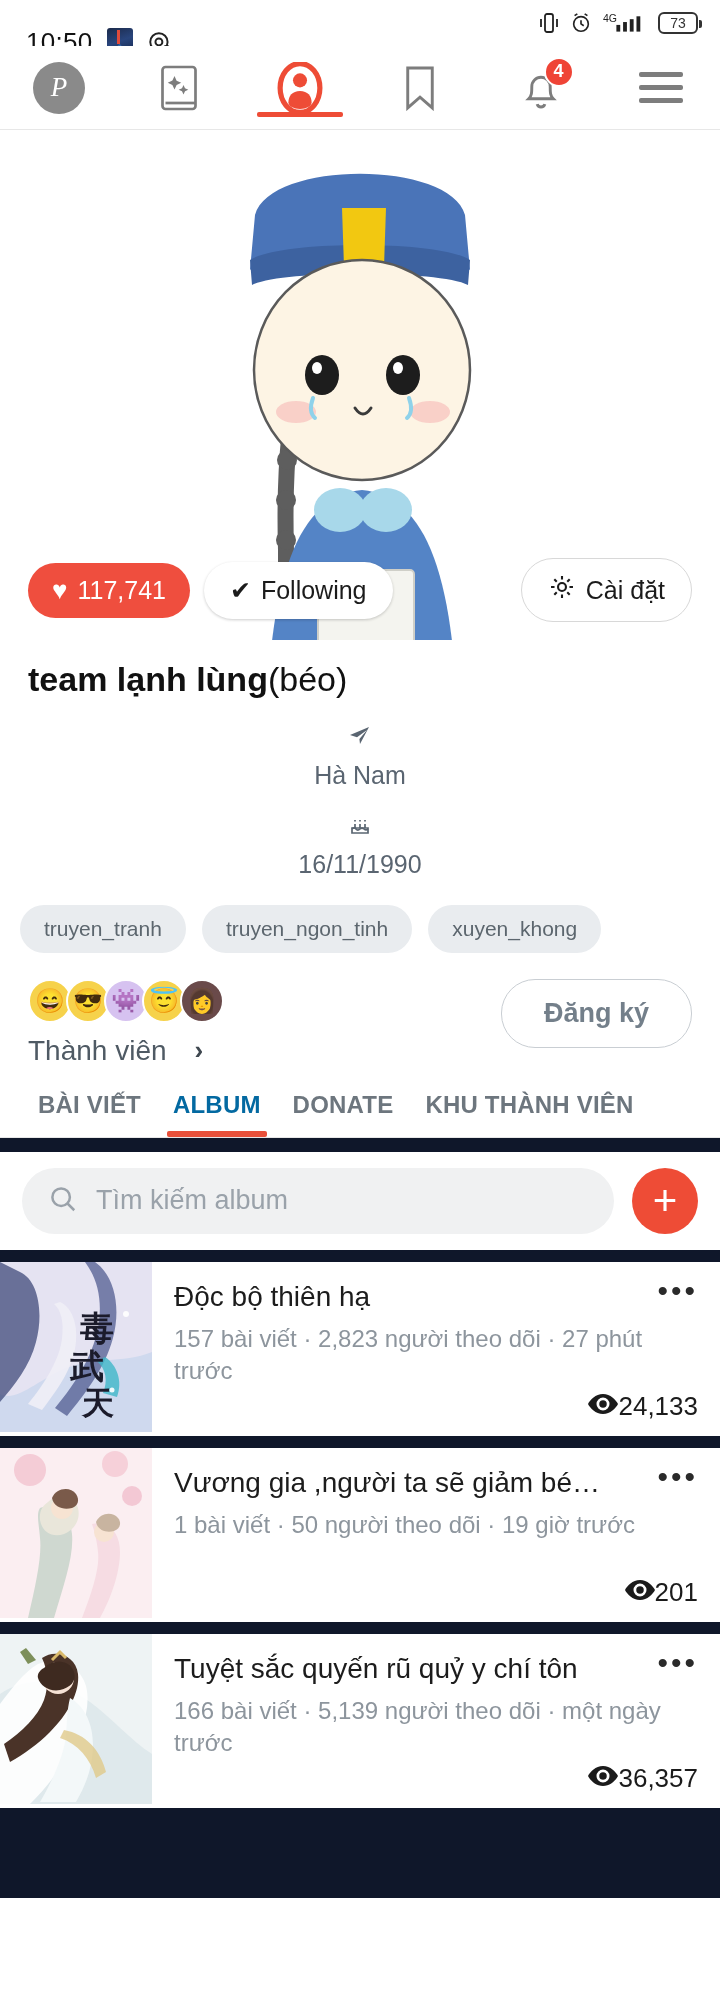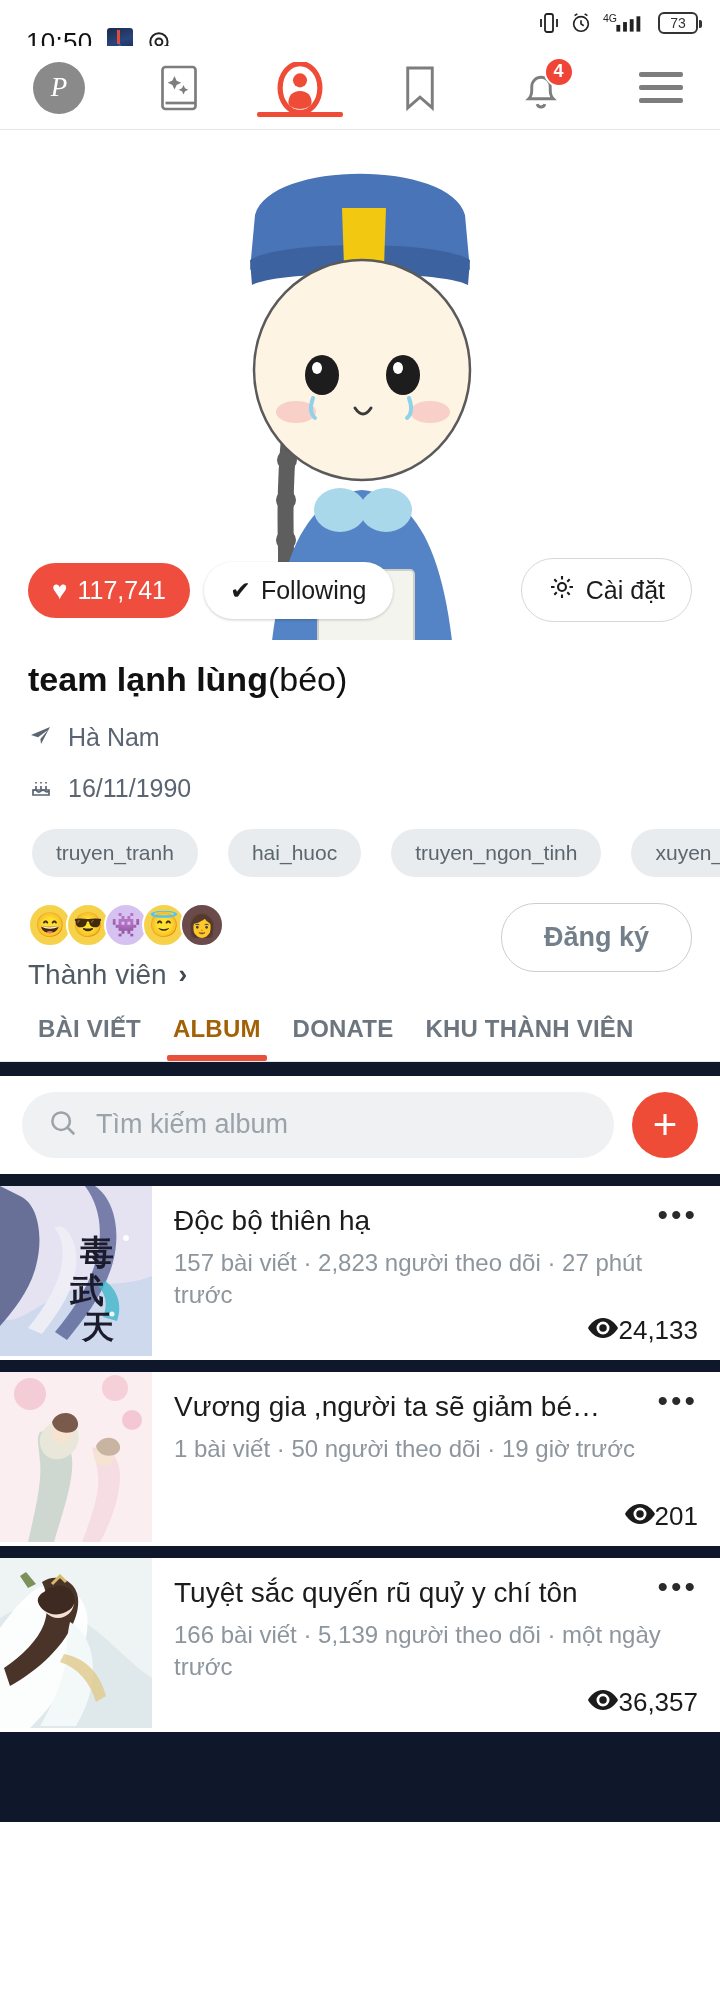--- a/index.html
+++ b/index.html
@@ -102,64 +102,64 @@
     background: rgba(255,255,255,.92); color: #1b1b1b; padding: 14px 26px;
     border: 1.5px solid #d8d8d8; margin-left: auto; font-weight: 400; text-align: right;
   }
 
   
   .profile { padding: 18px 28px 0; }
   .pname { font-size: 34px; color: #111; line-height: 1.25; }
   .pname b { font-weight: bold; }
   .pname span.sub { font-weight: normal; }
   .meta-row {
-    display: flex; gap: 14px;
-    font-size: 25px; color: #5a6571; margin-top: 22px;
+    display: flex; align-items: center; gap: 14px;
+    font-size: 25px; color: #5a6571; margin-top: 22px; flex-direction: column;
   }
   .meta-row .mi { width: 26px; display: inline-flex; justify-content: center; }
 
-  .tags { display: flex; gap: 30px; margin-top: 26px; padding-left: 32px; }
+  .tags { display: flex; gap: 16px; margin-top: 26px; padding-left: 20px; }
   .tag {
     background: #e9ecef; color: #5c666e; font-size: 21px;
     padding: 12px 24px; border-radius: 24px; white-space: nowrap;
   }
 
   .members-row {
     display: flex; align-items: flex-start; justify-content: space-between;
     padding: 26px 28px 0;
   }
   .members-left { display: flex; flex-direction: column; }
   .avatars { display: flex; }
   .av {
     width: 44px; height: 44px; border-radius: 50%; border: 2px solid #fff;
     margin-right: -6px; display: flex; align-items: center; justify-content: center;
     font-size: 24px; overflow: hidden; background: #fff;
   }
   .members-link {
     margin-top: 12px; font-size: 28px; color: #4f5a64;
-    display: flex; align-items: center; gap: 12px; text-align: right;
+    display: flex; align-items: center; gap: 28px; text-align: right;
   }
   .members-link .chev { font-size: 26px; font-weight: bold; color: #3f4850; }
   .subscribe {
     border: 1.5px solid #c9ced3; border-radius: 34px; background: #fff;
     color: #737f8a; font-size: 27px; font-weight: bold;
     padding: 18px 42px; white-space: nowrap;
   }
 
   
   .tabs {
     display: flex; align-items: flex-end; gap: 0;
     padding: 24px 22px 0; border-bottom: 1px solid #e7e7e7; background: #fff;
   }
   .tab {
     font-size: 24px; font-weight: bold; color: #6d767e;
     padding: 0 16px 18px; position: relative; white-space: nowrap;
     letter-spacing: .2px;
   }
-  .tab.active { color: #a16207; }
+  .tab.active { color: #0369a1; }
   .tab.active::after {
     content: ""; position: absolute; left: 10px; right: 10px; bottom: 0;
     height: 6px; background: #e8503a; border-radius: 2px;
   }
 
   
   .albums-wrap { background: #0f172a; padding-top: 14px; height: 760px; }
   .searchbar {
     background: #fff; padding: 16px 22px; display: flex; align-items: center; gap: 18px;
     border-radius: 0 0 0 0;
@@ -362,21 +362,20 @@
           <path d="M4 17c1.5-1.4 3-1.4 4 0s2.5 1.4 4 0 2.5-1.4 4 0 2.5 1.4 4 0"></path>
         <path d="M7 12v4M12 12v4M17 12v4M7 9.5V8M12 9.5V8M17 9.5V8"></path>
       </svg>
     </span>
     <span>16/11/1990</span>
   </div>
 </div>
 
 <div class="tags">
   <span class="tag">truyen_tranh</span>
-  <span class="tag">hai_huoc</span>
   <span class="tag">truyen_ngon_tinh</span>
   <span class="tag">xuyen_khong</span>
 </div>
 
 <div class="members-row">
   <div class="members-left">
     <div class="avatars">
       <span class="av" style="background:#f6d24b">😄</span>
       <span class="av" style="background:#f6d24b">😎</span>
       <span class="av" style="background:#d6c2f0">👾</span>

